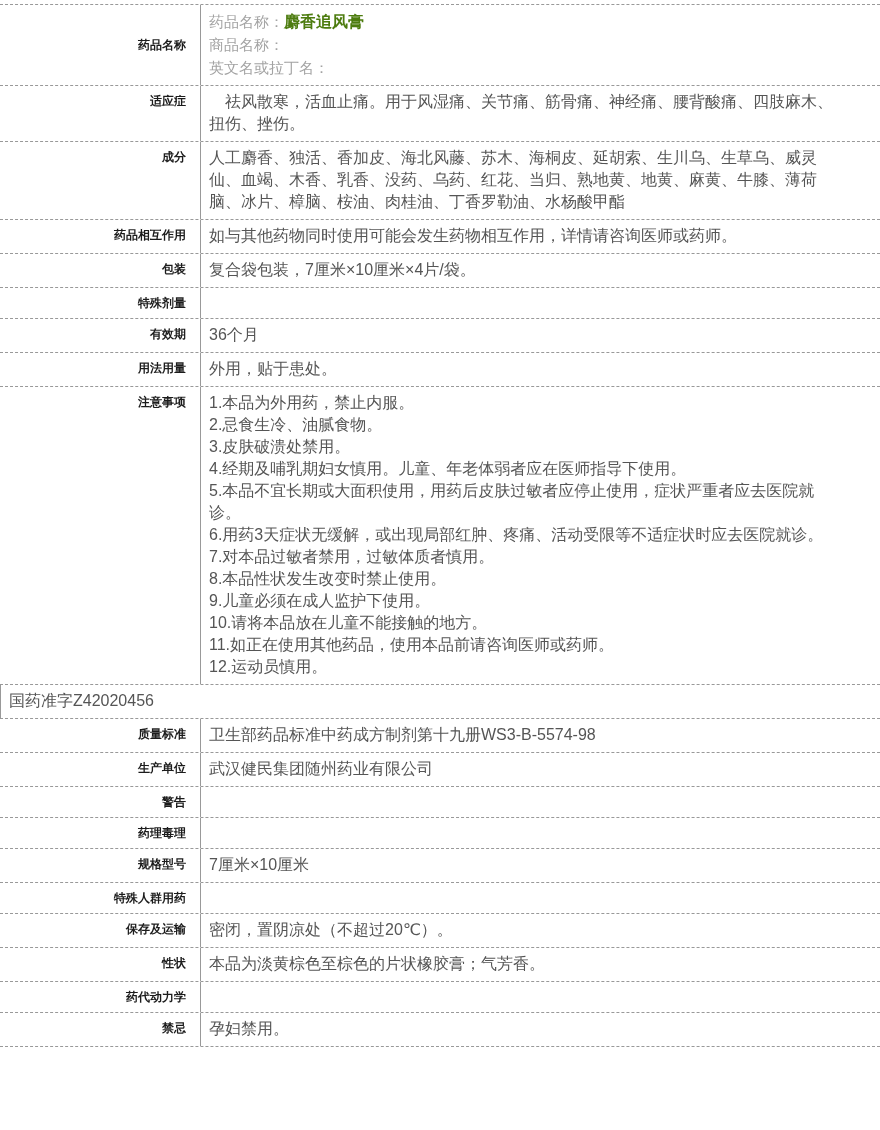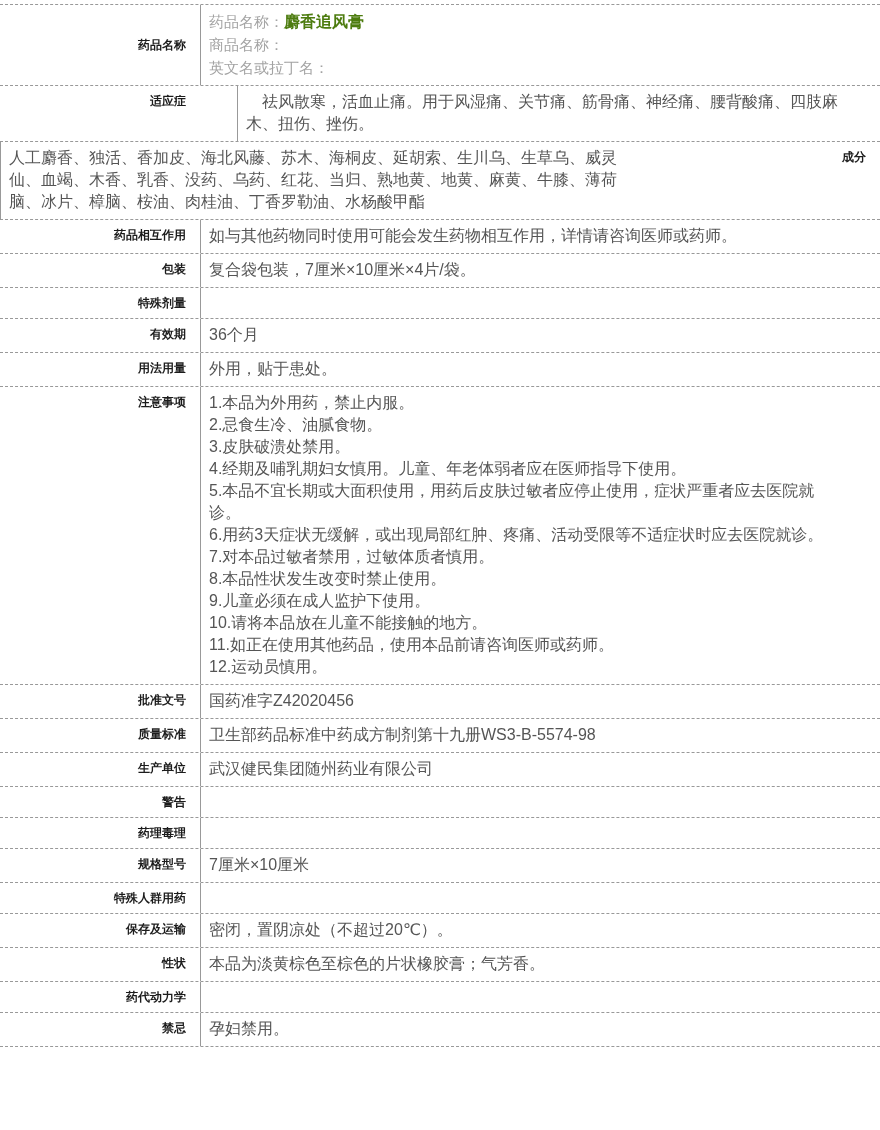--- a/index.html
+++ b/index.html
@@ -59,21 +59,20 @@
     color: #a3a3a3;
     font-size: 15px;
     margin-top: 6px;
   }
   .field-value {
     color: #4d7c0f;
     font-weight: bold;
   }
   .cell.content.indent-first {
     text-indent: 16px;
-    margin-left: 37px;
   }
 </style>
 </head>
 <body>
 
 <div class="drug-table">
 
   <div class="row row-name">
     <div class="cell label">药品名称</div>
     <div class="cell content">
@@ -82,22 +81,22 @@
       <div class="field-line"><span class="field-name">英文名或拉丁名：</span><span class="field-value"></span></div>
     </div>
   </div>
 
   <div class="row">
     <div class="cell label">适应症</div>
     <div class="cell content indent-first">祛风散寒，活血止痛。用于风湿痛、关节痛、筋骨痛、神经痛、腰背酸痛、四肢麻木、扭伤、挫伤。</div>
   </div>
 
   <div class="row">
+    <div class="cell label">成分</div>
     <div class="cell content">人工麝香、独活、香加皮、海北风藤、苏木、海桐皮、延胡索、生川乌、生草乌、威灵仙、血竭、木香、乳香、没药、乌药、红花、当归、熟地黄、地黄、麻黄、牛膝、薄荷脑、冰片、樟脑、桉油、肉桂油、丁香罗勒油、水杨酸甲酯</div>
-    <div class="cell label">成分</div>
   </div>
 
   <div class="row">
     <div class="cell label">药品相互作用</div>
     <div class="cell content">如与其他药物同时使用可能会发生药物相互作用，详情请咨询医师或药师。</div>
   </div>
 
   <div class="row">
     <div class="cell label">包装</div>
     <div class="cell content">复合袋包装，7厘米×10厘米×4片/袋。</div>
@@ -128,21 +127,20 @@
 6.用药3天症状无缓解，或出现局部红肿、疼痛、活动受限等不适症状时应去医院就诊。
 7.对本品过敏者禁用，过敏体质者慎用。
 8.本品性状发生改变时禁止使用。
 9.儿童必须在成人监护下使用。
 10.请将本品放在儿童不能接触的地方。
 11.如正在使用其他药品，使用本品前请咨询医师或药师。
 12.运动员慎用。</div>
   </div>
 
   <div class="row">
-    <div class="cell label">批准文号</div>
     <div class="cell content">国药准字Z42020456</div>
   </div>
 
   <div class="row">
     <div class="cell label">质量标准</div>
     <div class="cell content">卫生部药品标准中药成方制剂第十九册WS3-B-5574-98</div>
   </div>
 
   <div class="row">
     <div class="cell label">生产单位</div>

